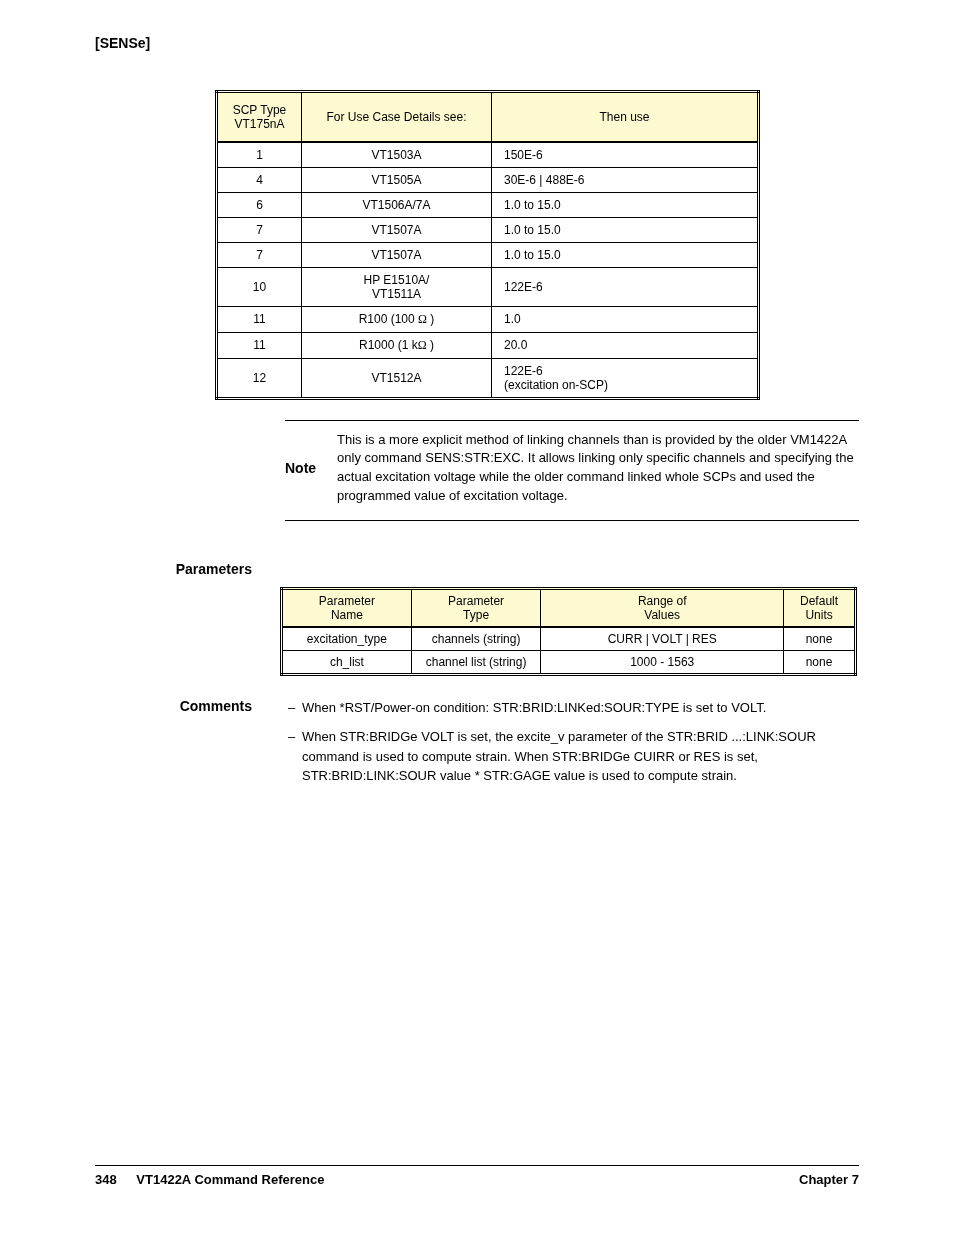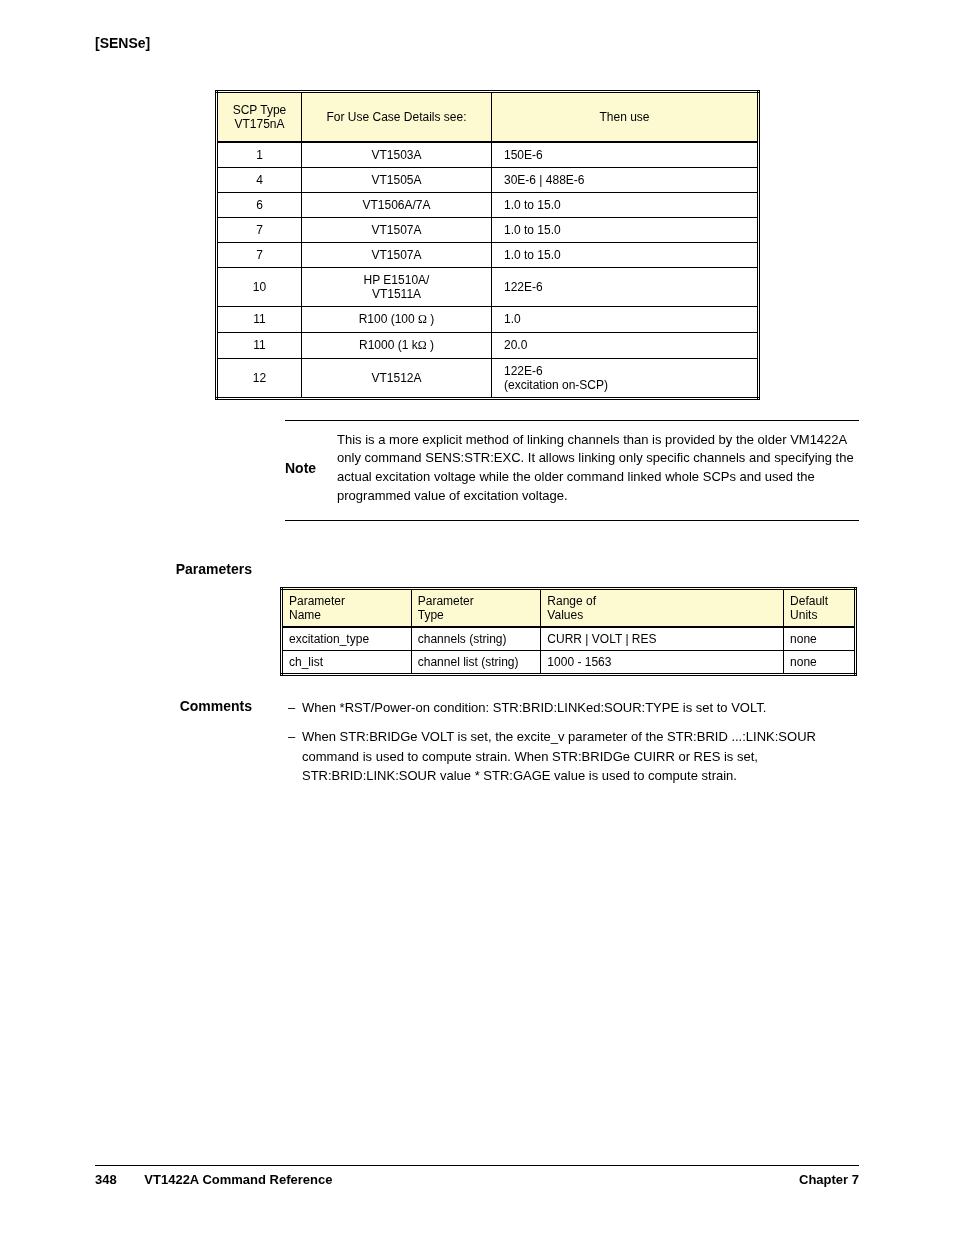--- a/index.html
+++ b/index.html
@@ -55,21 +55,21 @@
   .table2 {
     border-collapse: collapse;
     margin-left: 185px;
     margin-top: 10px;
     width: 577px;
     border: 3px double #000;
   }
   .table2 th, .table2 td {
     border: 1px solid #000;
     font-size: 12px;
-    text-align: left;
+    text-align: center;
     padding: 4px 6px;
   }
   .table2 thead th {
     background: #fdfad2;
     font-weight: normal;
     height: 38px;
   }
   .table2 thead tr { border-bottom: 2.5px solid #000; }
   .table2 .col0 { width: 130px; }
   .table2 .col1 { width: 130px; }
@@ -86,21 +86,21 @@
   .comments-list li::before { content: "–"; position:absolute; left:0; }
   .footer {
     position: absolute;
     bottom: 48px;
     left: 95px;
     right: 95px;
   }
   .footer-hr { border:none; border-top:1.5px solid #000; margin-bottom:6px;}
   .footer-row { display:flex; justify-content:space-between; font-size:13px;}
   .footer-row .fl { font-weight:bold; }
-  .footer-row .fl .pg { margin-right:24px;}
+  .footer-row .fl .pg { margin-right:16px;}
   .footer-row .fr { font-weight:bold; }
 </style>
 </head>
 <body>
 
 <div class="page">
   <div class="header-label">[SENSe]</div>
 
   <table class="table1">
     <thead>

